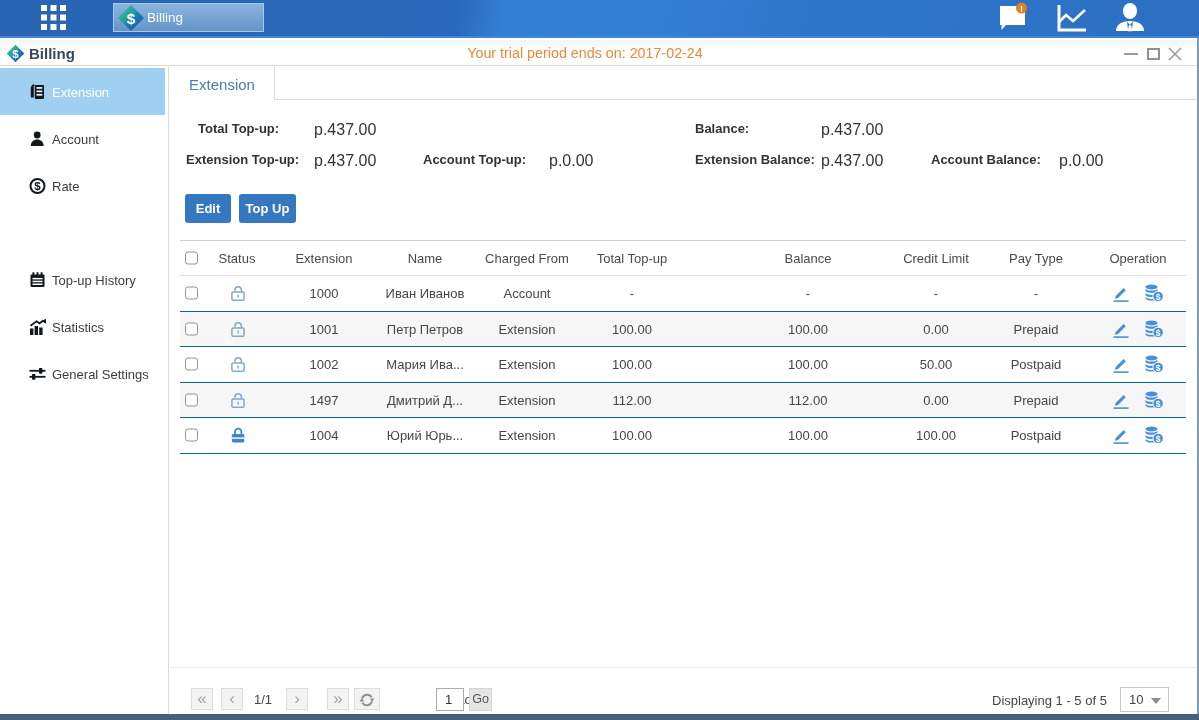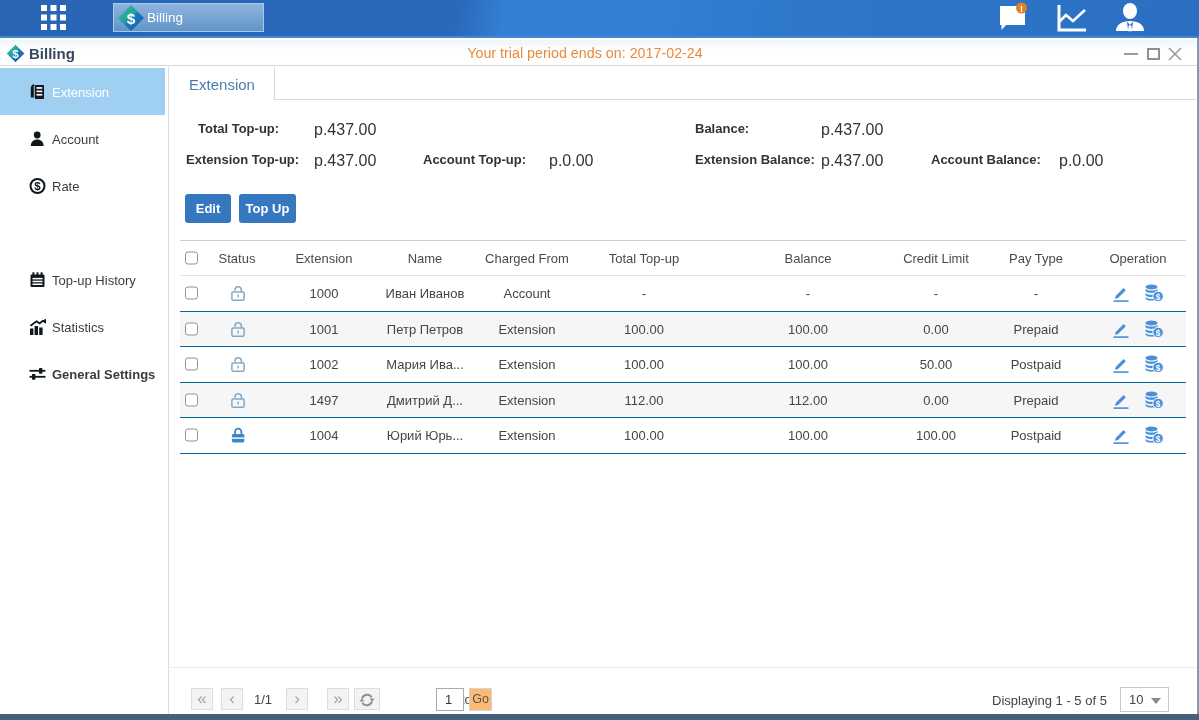--- a/index.html
+++ b/index.html
@@ -63,35 +63,35 @@
 .hc { color:#4a4a4a; }
 .cb { position:absolute; left:5px; top:50%; transform:translateY(-50%);
   width:13px; height:13px; border:1px solid #929292; border-radius:3px; background:#fff; }
 .ic { position:absolute; top:50%; transform:translate(-50%,-50%); }
 
 .x-st  { left:57px; }
 .ic.x-st { left:57.5px; }
 .x-ext { left:144px; }
 .x-nm  { left:245px; }
 .x-ch  { left:347px; }
-.x-tt  { left:464px; }
+.x-tt  { left:452px; }
 .x-bal { left:628px; }
 .x-cl  { left:756px; }
 .x-pt  { left:856px; }
 .x-op  { left:958px; }
 .x-pen { left:941px; }
 .x-coin{ left:974px; }
 
 
 .pgbtn { position:absolute; top:621px; width:22px; height:22px; background:#f3f3f3;
   border:1px solid #dddddd; color:#a3a3a3; font-size:17px; text-align:center; line-height:19px; }
 .pgtxt { position:absolute; font-size:13px; color:#444; white-space:nowrap; }
 #goin { position:absolute; left:266px; top:621px; width:28px; height:23px;
   border:1px solid #ababab; font-size:13px; text-align:left; padding-left:8px; line-height:21px; color:#333; background:#fff; }
-#gobtn { position:absolute; left:299px; top:621px; width:23px; height:23px; background:#fdba74;
+#gobtn { position:absolute; left:299px; top:621px; width:23px; height:23px; background:#e5e5e5;
   border:1px solid #d5d5d5; font-size:12.5px; color:#555; text-align:center; line-height:21px; }
 #pgsel { position:absolute; left:950px; top:620px; width:49px; height:25px; background:#fff;
   border:1px solid #c8c8c8; }
 #pgsel span { position:absolute; left:8px; top:4px; font-size:13px; color:#444; }
 #pgsel .tri { position:absolute; right:7px; top:10px; width:0; height:0;
   border-left:5px solid transparent; border-right:5px solid transparent; border-top:6px solid #8a8a8a; }
 #footline { position:absolute; left:0; top:600px; width:1026px; height:1px; background:#ebebeb; }
 
 #bottombar { position:absolute; left:0; top:714px; width:1199px; height:6px; background:#45617c; }
 #rightedge { position:absolute; left:1197px; top:38px; width:2px; height:676px; background:#7e9cb4; }
@@ -217,21 +217,21 @@
     <div class="mitem" style="top:236px;">
       <svg class="mi" width="18" height="17" viewBox="0 0 18 17">
         <rect x="1" y="10" width="3.4" height="6.5" fill="#10181c"></rect>
         <rect x="5.6" y="7.5" width="3.4" height="9" fill="#10181c"></rect>
         <rect x="10.2" y="9" width="3.4" height="7.5" fill="#10181c"></rect>
         <path d="M1.5 7.2 L7.5 2.8 L10.5 4.8 L14.5 2" fill="none" stroke="#10181c" stroke-width="1.8"></path>
         <polygon points="17,0.2 17,5.2 12.6,2.4" fill="#10181c"></polygon>
       </svg>
       <span class="ml">Statistics</span>
     </div>
-    <div class="mitem" style="top:283px;font-weight:bold;">
+    <div class="mitem" style="top:283px;">
       <svg class="mi" width="17" height="17" viewBox="0 0 17 17">
         <rect x="0.5" y="4.4" width="16" height="1.8" fill="#10181c"></rect>
         <rect x="0.5" y="10.4" width="16" height="1.8" fill="#10181c"></rect>
         <rect x="10" y="2.4" width="3.4" height="5.8" rx="0.8" fill="#10181c"></rect>
         <rect x="3" y="8.4" width="3.4" height="5.8" rx="0.8" fill="#10181c"></rect>
       </svg>
       <span class="ml">General Settings</span>
     </div>
   </div>
 

